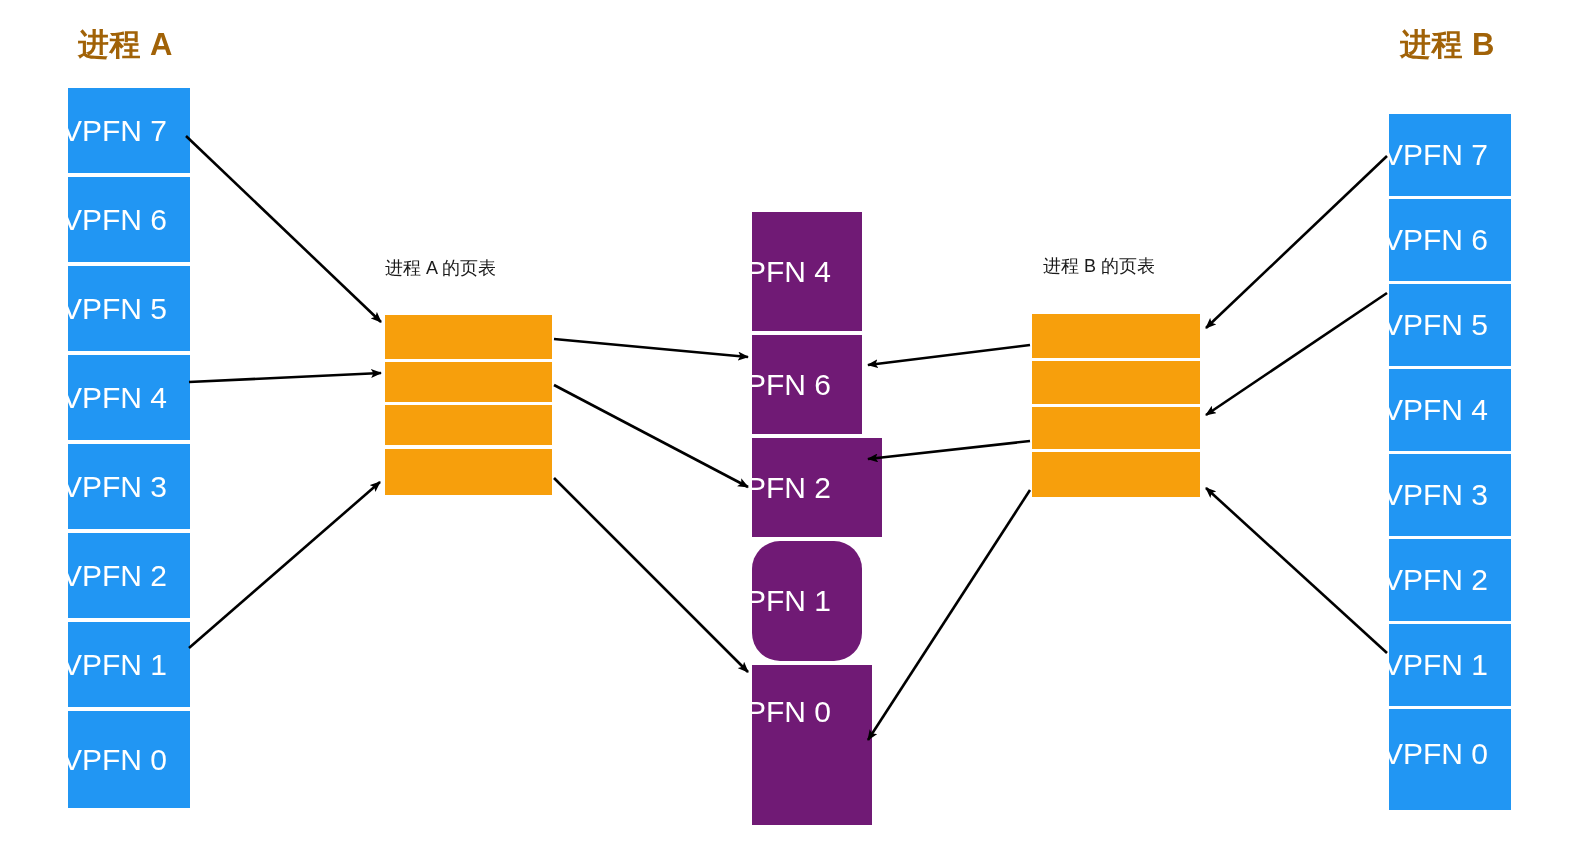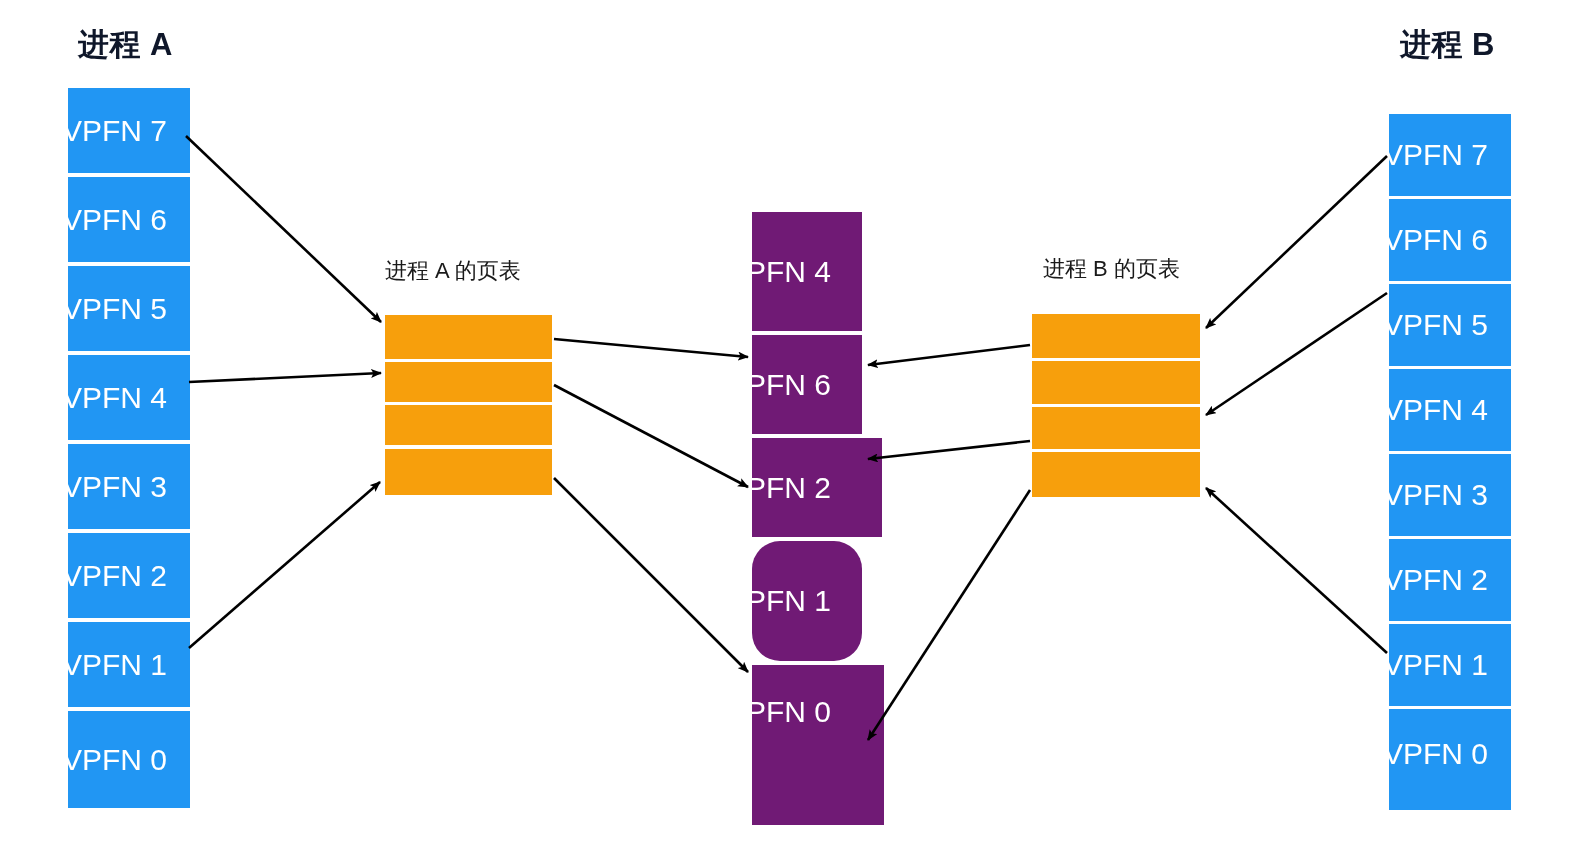--- a/index.html
+++ b/index.html
@@ -14,27 +14,27 @@
     position: relative;
     width: 1588px;
     height: 856px;
     background: #ffffff;
     overflow: hidden;
   }
   .col-title {
     position: absolute;
     font-size: 31px;
     font-weight: bold;
-    color: #0f172a;
+    color: #a16207;
     letter-spacing: 0.5px;
     white-space: nowrap;
   }
   .pt-title {
     position: absolute;
-    font-size: 22px;
+    font-size: 18px;
     font-weight: normal;
     color: #1a1a1a;
     white-space: nowrap;
   }
   .col {
     position: absolute;
   }
   .cell {
     position: absolute;
     box-sizing: border-box;
@@ -127,21 +127,21 @@
     </div>
     <div class="cell pfn" style="left:752px; top:335px; width:110px; height:99px;">
       <span class="cell-label">PFN 6</span>
     </div>
     <div class="cell pfn" style="left:752px; top:438px; width:130px; height:99px;">
       <span class="cell-label">PFN 2</span>
     </div>
     <div class="cell pfn" style="left:752px; top:541px; width:110px; height:120px;border-radius:28px;">
       <span class="cell-label">PFN 1</span>
     </div>
-    <div class="cell pfn" style="left:752px; top:665px; width:132px; height:160px;">
+    <div class="cell pfn" style="left:752px; top:665px; width:120px; height:160px;">
       <span class="cell-label" style="align-self:flex-start; margin-top:32px;">PFN 0</span>
     </div>
   </div>
 
   <div class="col">
     <div class="cell pte" style="left:1032px; top:314px; width:168px; height:44px;">
       <span class="cell-label"></span>
     </div>
     <div class="cell pte" style="left:1032px; top:361px; width:168px; height:43px;">
       <span class="cell-label"></span>

